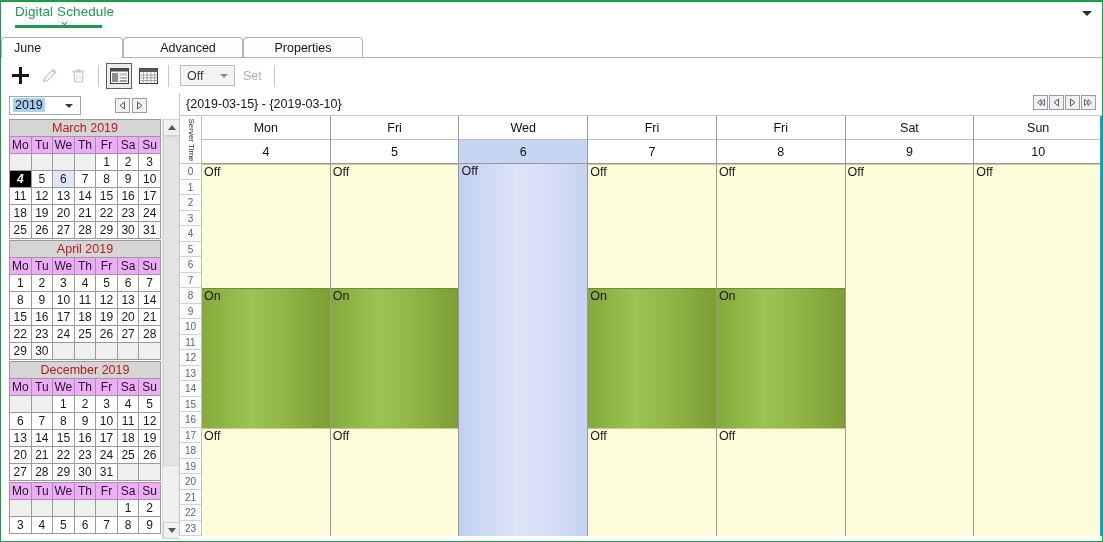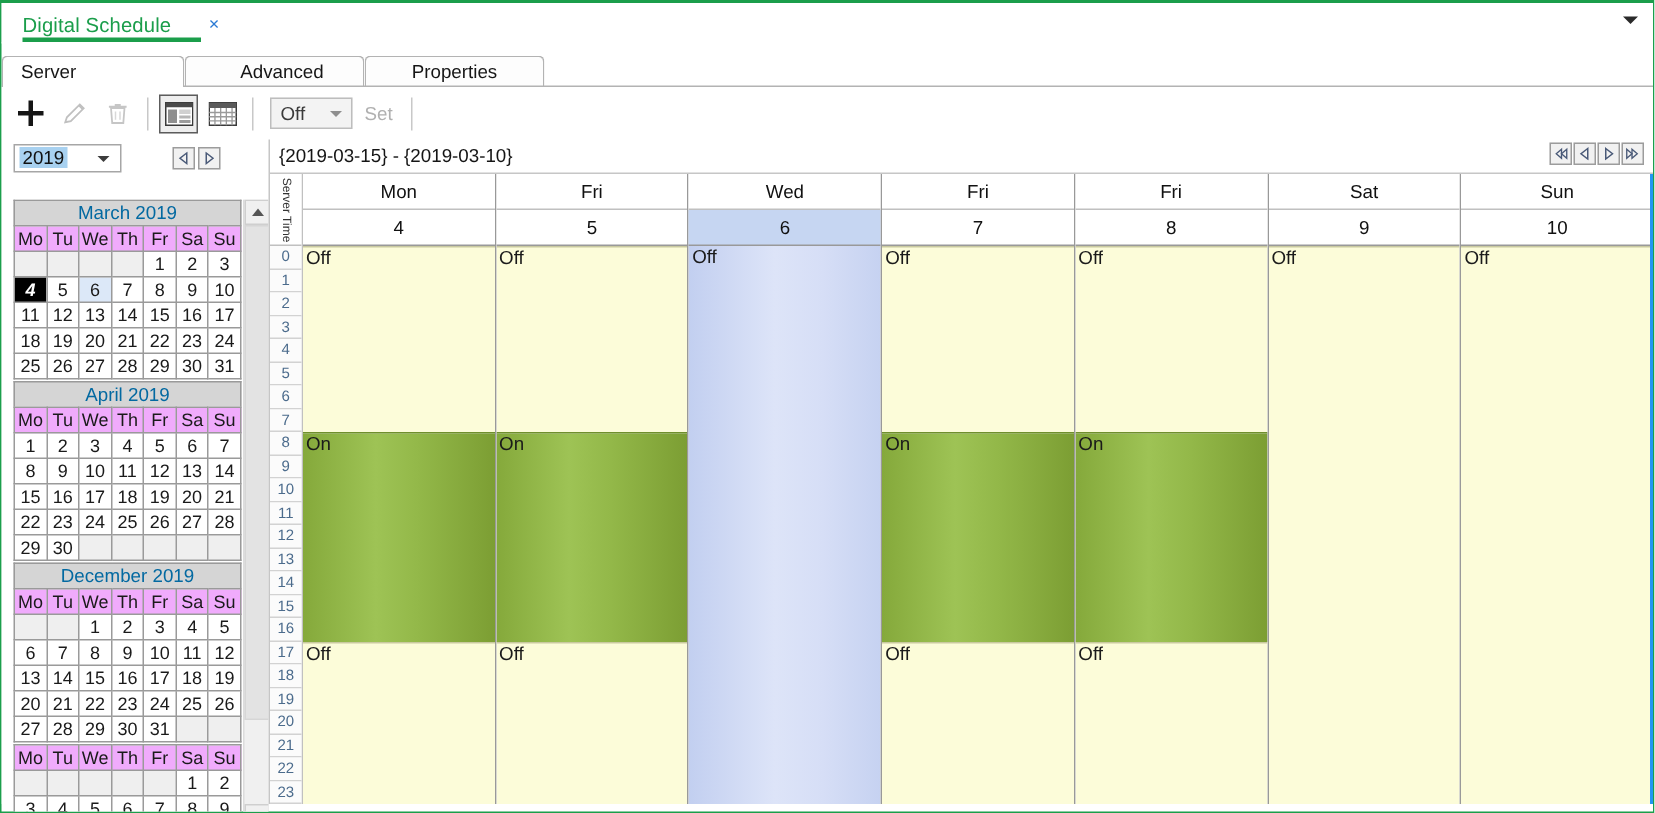--- a/index.html
+++ b/index.html
@@ -29,22 +29,23 @@
     height: 27px;
     background: #ffffff;
     border-bottom: 1px solid #ffffff;
   }
   .doctab {
     position: absolute;
     left: 10px; top: 2px;
     height: 24px;
     display: flex;
     align-items: center;
-    gap: 25px;
+    gap: 0;
     padding: 0 4px;
+    flex-direction: column;
   }
   .doctab .label {
     color: #1b9e4b;
     font-size: 13.5px;
     letter-spacing: .1px;
   }
   .doctab .closer {
     color: #2a7ad4;
     font-size: 12px;
     line-height: 1;
@@ -185,21 +186,21 @@
   
   .calpane {
     width: 178px;
     position: relative;
     background: #ffffff;
     flex: 0 0 178px;
   }
   .yearrow {
     position: relative;
     height: 20px;
-    margin: 2px 0 18px 8px;
+    margin: 2px 0 4px 8px;
     display: flex;
     align-items: center;
     gap: 0;
   }
   .yearcombo {
     width: 72px; height: 19px;
     border: 1px solid #a6a6a6;
     background: #ffffff;
     position: relative;
     display: flex; align-items: center;
@@ -241,21 +242,21 @@
     width: 152px;
   }
   .cal {
     width: 152px;
     margin-bottom: 1px;
     border-collapse: collapse;
     table-layout: fixed;
   }
   .cal caption {
     background: #d5d5d5;
-    color: #0369a1;
+    color: #b91c1c;
     font-size: 12.5px;
     height: 17px;
     line-height: 17px;
     border: 1px solid #9a9a9a;
     border-bottom: none;
   }
   .cal th {
     background: #f0abfc;
     border: 1px solid #9a9a9a;
     font-weight: normal;
@@ -463,21 +464,21 @@
       <span class="label">Digital Schedule</span>
       <span class="closer">×</span>
       <div class="underline"></div>
     </div>
     <div class="chev"></div>
   </div>
 
   <div class="ribtabs">
     <div class="ribline"></div>
     <div class="ribtab t0 active">
-      <span>Server</span>
+      <span>June</span>
     </div>
     <div class="ribtab t1">
       <span>Advanced</span>
     </div>
     <div class="ribtab t2">
       <span>Properties</span>
     </div>
     <div class="ribline-mask"></div>
   </div>
 

